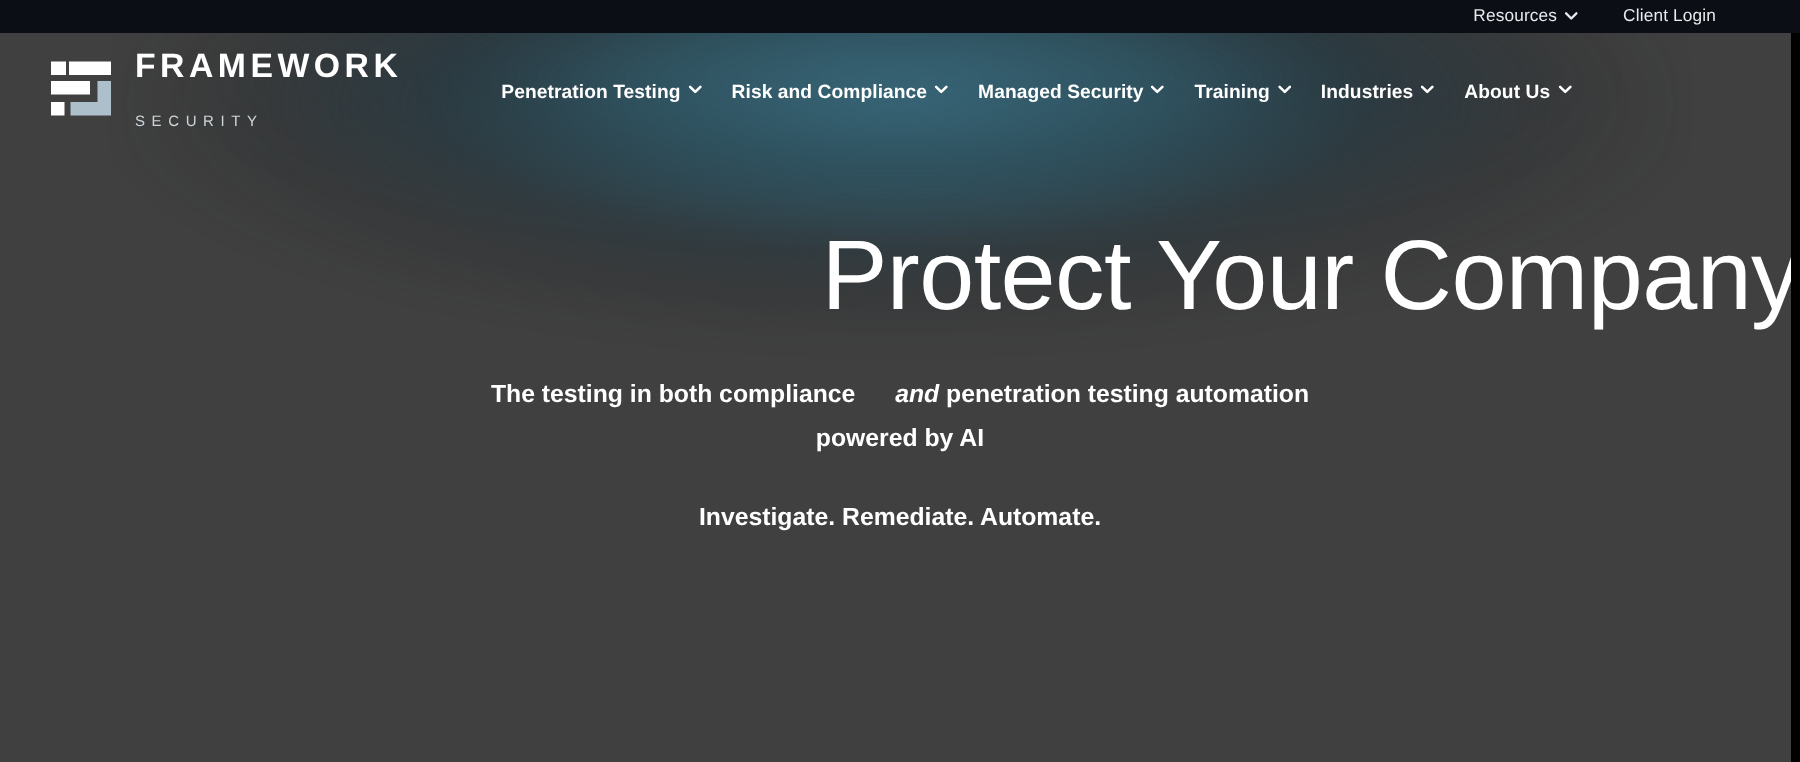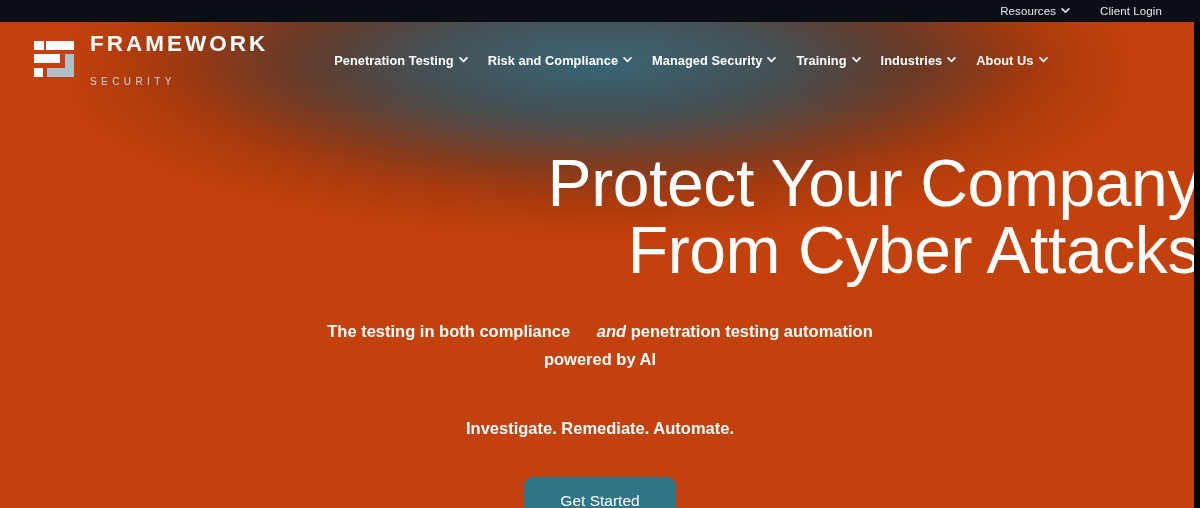--- a/index.html
+++ b/index.html
@@ -26,21 +26,21 @@
   
   .utility-bar {
     position: absolute;
     top: 0; left: 0;
     width: 1200px;
     height: 22px;
     background: #0b0e15;
     display: flex;
     align-items: center;
     justify-content: flex-end;
-    padding-right: 38px;
+    padding-right: 56px;
     box-sizing: border-box;
     z-index: 6;
   }
   .utility-item {
     display: flex;
     align-items: center;
     gap: 5px;
     color: #e8eaed;
     font-size: 11.5px;
     letter-spacing: 0.1px;
@@ -56,21 +56,21 @@
     top: -1px;
   }
   .chev svg { display: block; }
 
   
   .hero {
     position: absolute;
     top: 22px; left: 0;
     width: 1200px;
     height: 486px;
-    background: #c2410c;
+    background: #404040;
     overflow: hidden;
   }
   .glow {
     position: absolute;
     top: -118px;
     left: 50%;
     transform: translateX(-50%);
     width: 1040px;
     height: 330px;
     background: radial-gradient(ellipse 52% 50% at 50% 50%,
@@ -203,21 +203,21 @@
   .subtitle em {
     font-style: italic;
     font-weight: bold;
     margin-left: 22px;
   }
 
   .tagline {
     color: #ffffff;
     font-size: 16.5px;
     font-weight: bold;
-    margin-top: 46px;
+    margin-top: 30px;
   }
 
   .cta-wrap { margin-top: 39px; }
   .cta-btn {
     background: #2f7487;
     color: #ffffff;
     font-size: 15.5px;
     border: none;
     border-radius: 9px;
     padding: 15px 36px;
@@ -334,28 +334,24 @@
           </span>
         </div>
 
       </nav>
 
     </div>
 
     <div class="hero-content">
       <h1 class="headline">
         <span class="line">Protect Your Company</span>
-        <span class="line">From Cyber Attacks</span>
       </h1>
 
       <p class="subtitle"><span>The testing in both compliance </span><em>and</em><span> penetration testing automation powered by AI</span></p>
 
       <p class="tagline">Investigate. Remediate. Automate.</p>
 
-      <div class="cta-wrap">
-        <button class="cta-btn">Get Started</button>
-      </div>
     </div>
   </div>
 
   <div class="edge-strip"></div>
 
 </div>
 
 </body></html>

